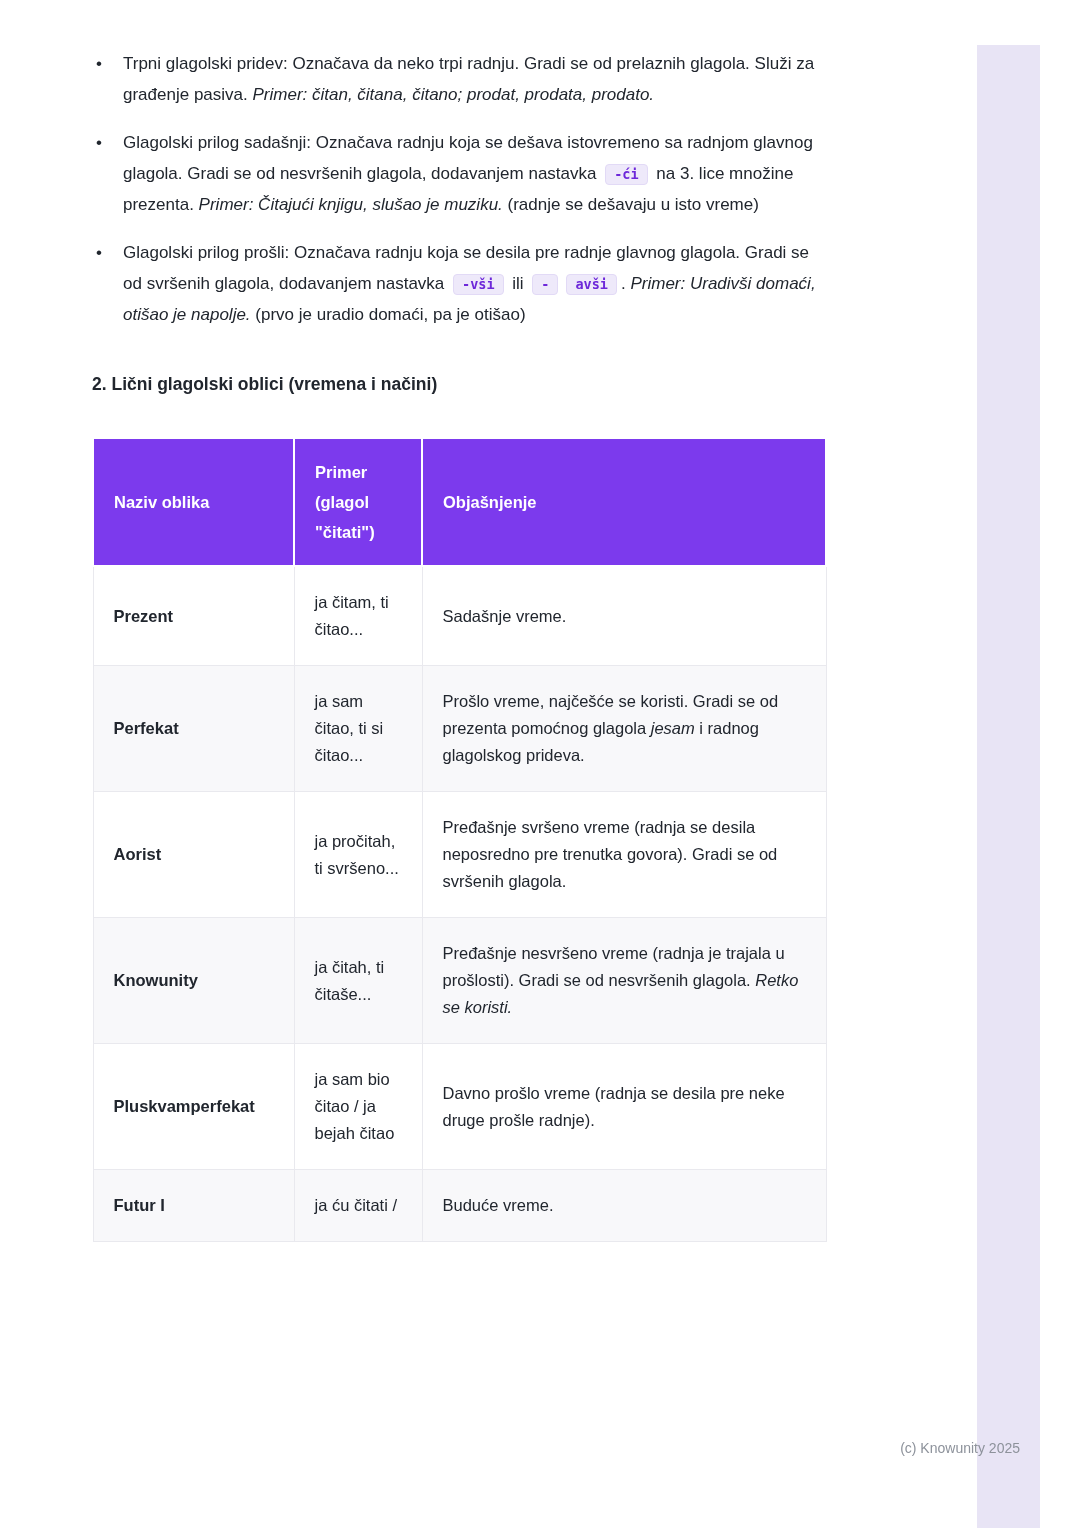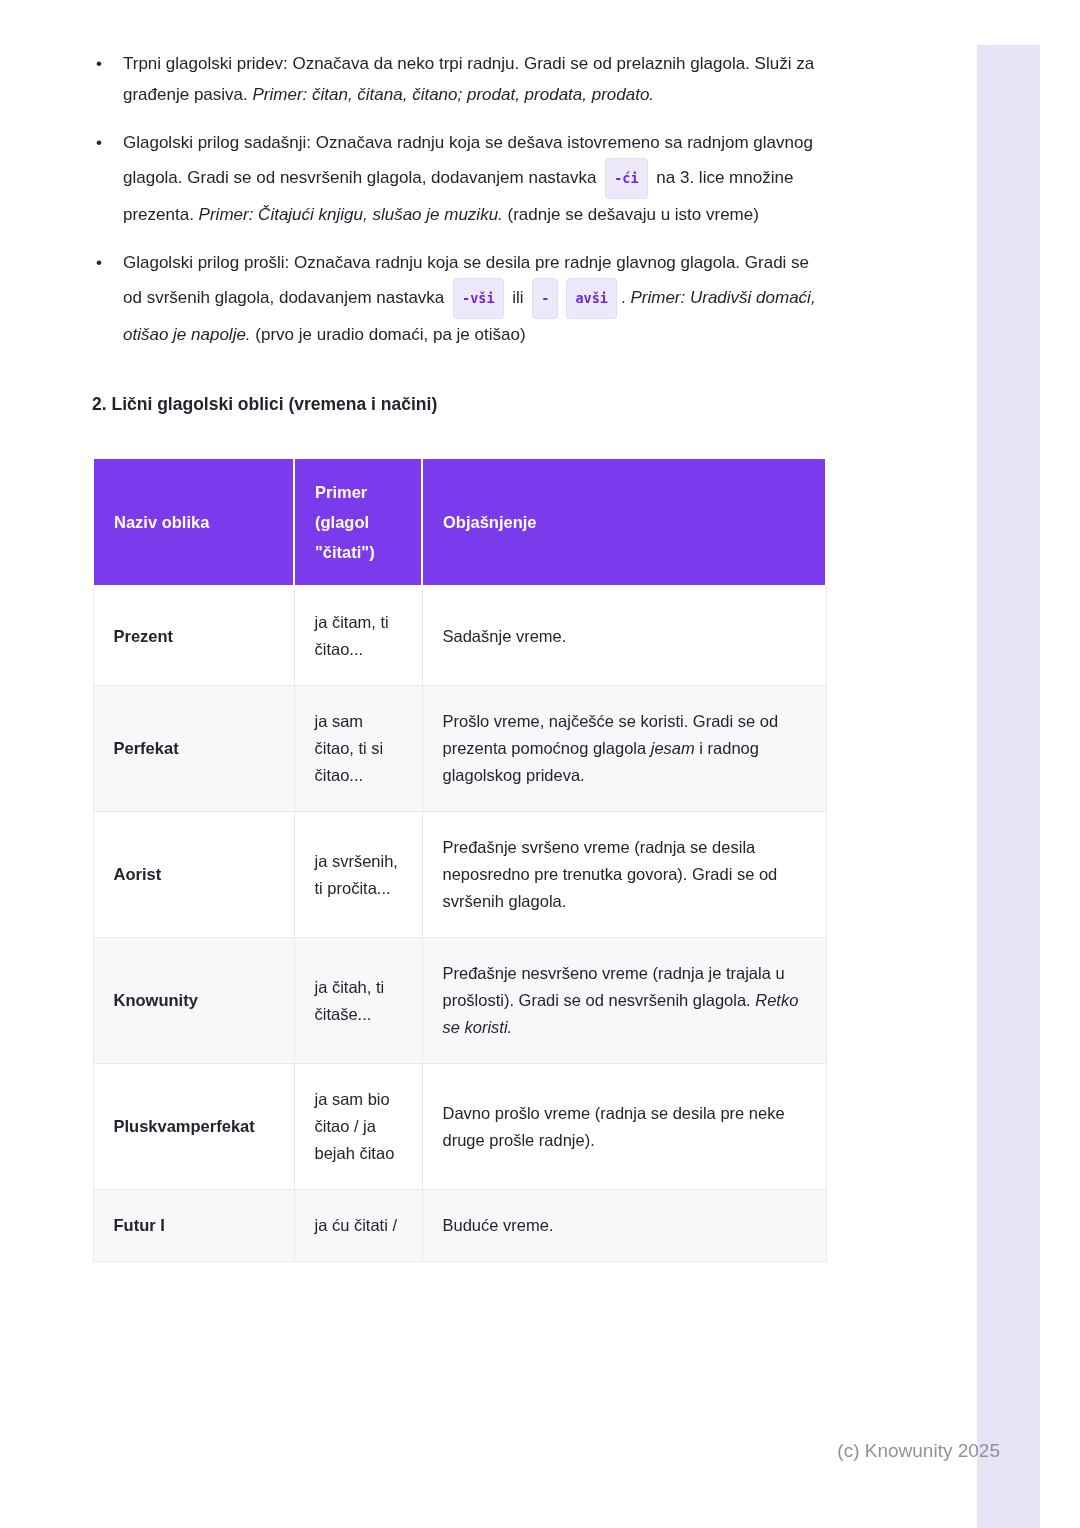--- a/index.html
+++ b/index.html
@@ -51,21 +51,21 @@
   .seg-normal { }
   .seg-bold { font-weight: 400; }
   .seg-italic { font-style: italic; }
   .seg-code {
     font-family: "DejaVu Sans Mono", monospace;
     font-size: 13.5px;
     background: var(--code-bg);
     color: var(--code-text);
     border: 1px solid #e2daf6;
     border-radius: 4px;
-    padding: 10px 8px;
+    padding: 0 8px;
     margin: 0 4px;
     display: inline-block;
     line-height: 19px;
     font-weight: 700;
   }
   h2.section-heading {
     font-size: 17.5px;
     font-weight: 700;
     margin: 44px 0 1px 0;
     color: var(--text);
@@ -94,23 +94,23 @@
     border: 1px solid var(--border);
     padding: 22px 20px;
     vertical-align: middle;
     line-height: 27px;
     background: #ffffff;
   }
   table.verb-table tbody tr:nth-child(even) td { background: var(--row-alt); }
   td.cell-name { font-weight: 700; }
   .footer-credit {
     position: absolute;
-    right: 80px;
+    right: 60px;
     top: 1440px;
-    font-size: 19px;
+    font-size: 14px;
     color: var(--muted);
     z-index: 2;
   }
 </style>
 </head>
 <body>
 
 <div class="side-strip"></div>
 
 <div class="content">
@@ -151,21 +151,21 @@
         <td class="cell-primer">ja čitam, ti čitao...</td>
         <td class="cell-explanation"><span class="seg-normal">Sadašnje vreme.</span></td>
       </tr>
       <tr>
         <td class="cell-name">Perfekat</td>
         <td class="cell-primer">ja sam čitao, ti si čitao...</td>
         <td class="cell-explanation"><span class="seg-normal">Prošlo vreme, najčešće se koristi. Gradi se od prezenta pomoćnog glagola </span><span class="seg-italic">jesam</span><span class="seg-normal"> i radnog glagolskog prideva.</span></td>
       </tr>
       <tr>
         <td class="cell-name">Aorist</td>
-        <td class="cell-primer">ja svršenih, ti pročita...</td>
+        <td class="cell-primer">ja pročitah, ti svršeno...</td>
         <td class="cell-explanation"><span class="seg-normal">Pređašnje svršeno vreme (radnja se desila neposredno pre trenutka govora). Gradi se od svršenih glagola.</span></td>
       </tr>
       <tr>
         <td class="cell-name">Knowunity</td>
         <td class="cell-primer">ja čitah, ti čitaše...</td>
         <td class="cell-explanation"><span class="seg-normal">Pređašnje nesvršeno vreme (radnja je trajala u prošlosti). Gradi se od nesvršenih glagola. </span><span class="seg-italic">Retko se koristi.</span></td>
       </tr>
       <tr>
         <td class="cell-name">Pluskvamperfekat</td>
         <td class="cell-primer">ja sam bio čitao / ja bejah čitao</td>

